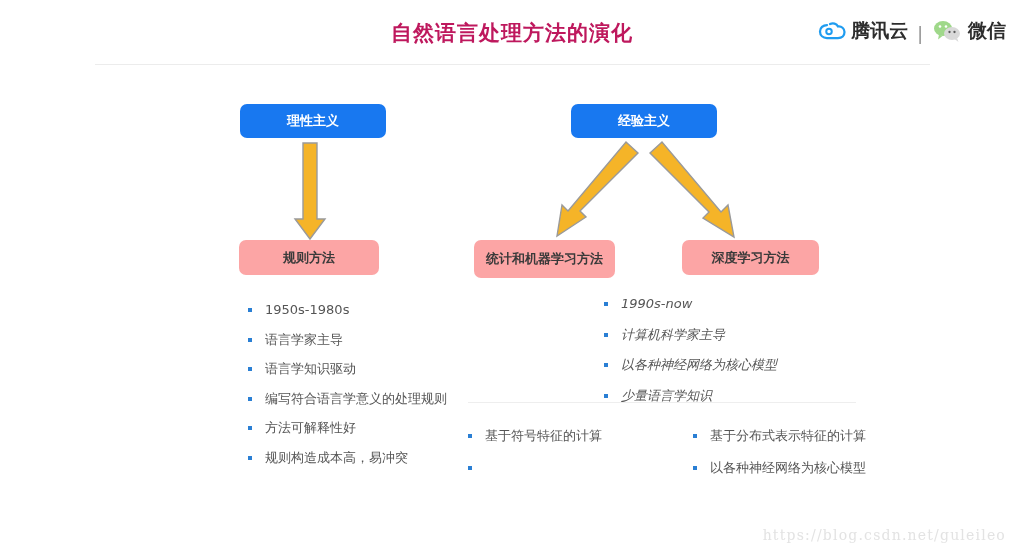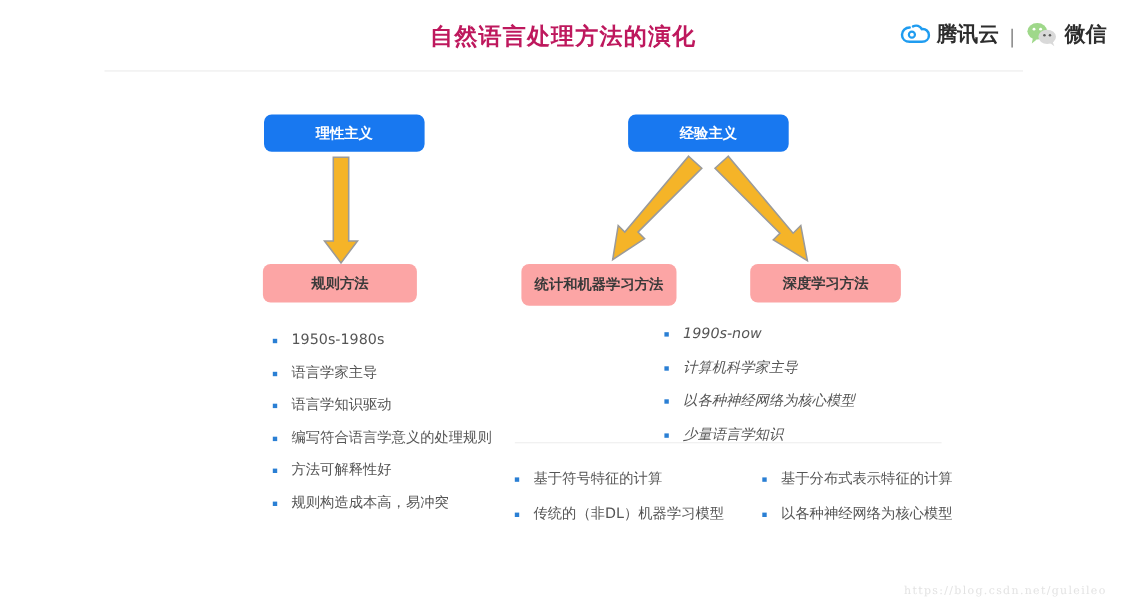--- a/index.html
+++ b/index.html
@@ -151,21 +151,21 @@
     width: 388px;
     height: 1px;
     background: #eeeeee;
   }
 
   
   .watermark {
     position: absolute;
     right: 18px; bottom: 14px;
     font-family: "DejaVu Serif", "Liberation Serif", serif;
-    font-size: 10px;
+    font-size: 14px;
     color: #e3e3e3;
     letter-spacing: 1.2px;
   }
 </style>
 </head>
 <body>
 
 <div class="header">
   <div class="page-title">自然语言处理方法的演化</div>
 
@@ -269,21 +269,20 @@
 
 <div class="sub-divider"></div>
 
 <div class="bullet-list" id="list-stat-bottom">
   <div class="bullet-item">
     <span class="bullet-dot"></span>
     <span>基于符号特征的计算</span>
   </div>
   <div class="bullet-item">
     <span class="bullet-dot"></span>
-    <span>传统的（非DL）机器学习模型</span>
   </div>
 </div>
 
 <div class="bullet-list" id="list-dl-bottom">
   <div class="bullet-item">
     <span class="bullet-dot"></span>
     <span>基于分布式表示特征的计算</span>
   </div>
   <div class="bullet-item">
     <span class="bullet-dot"></span>

